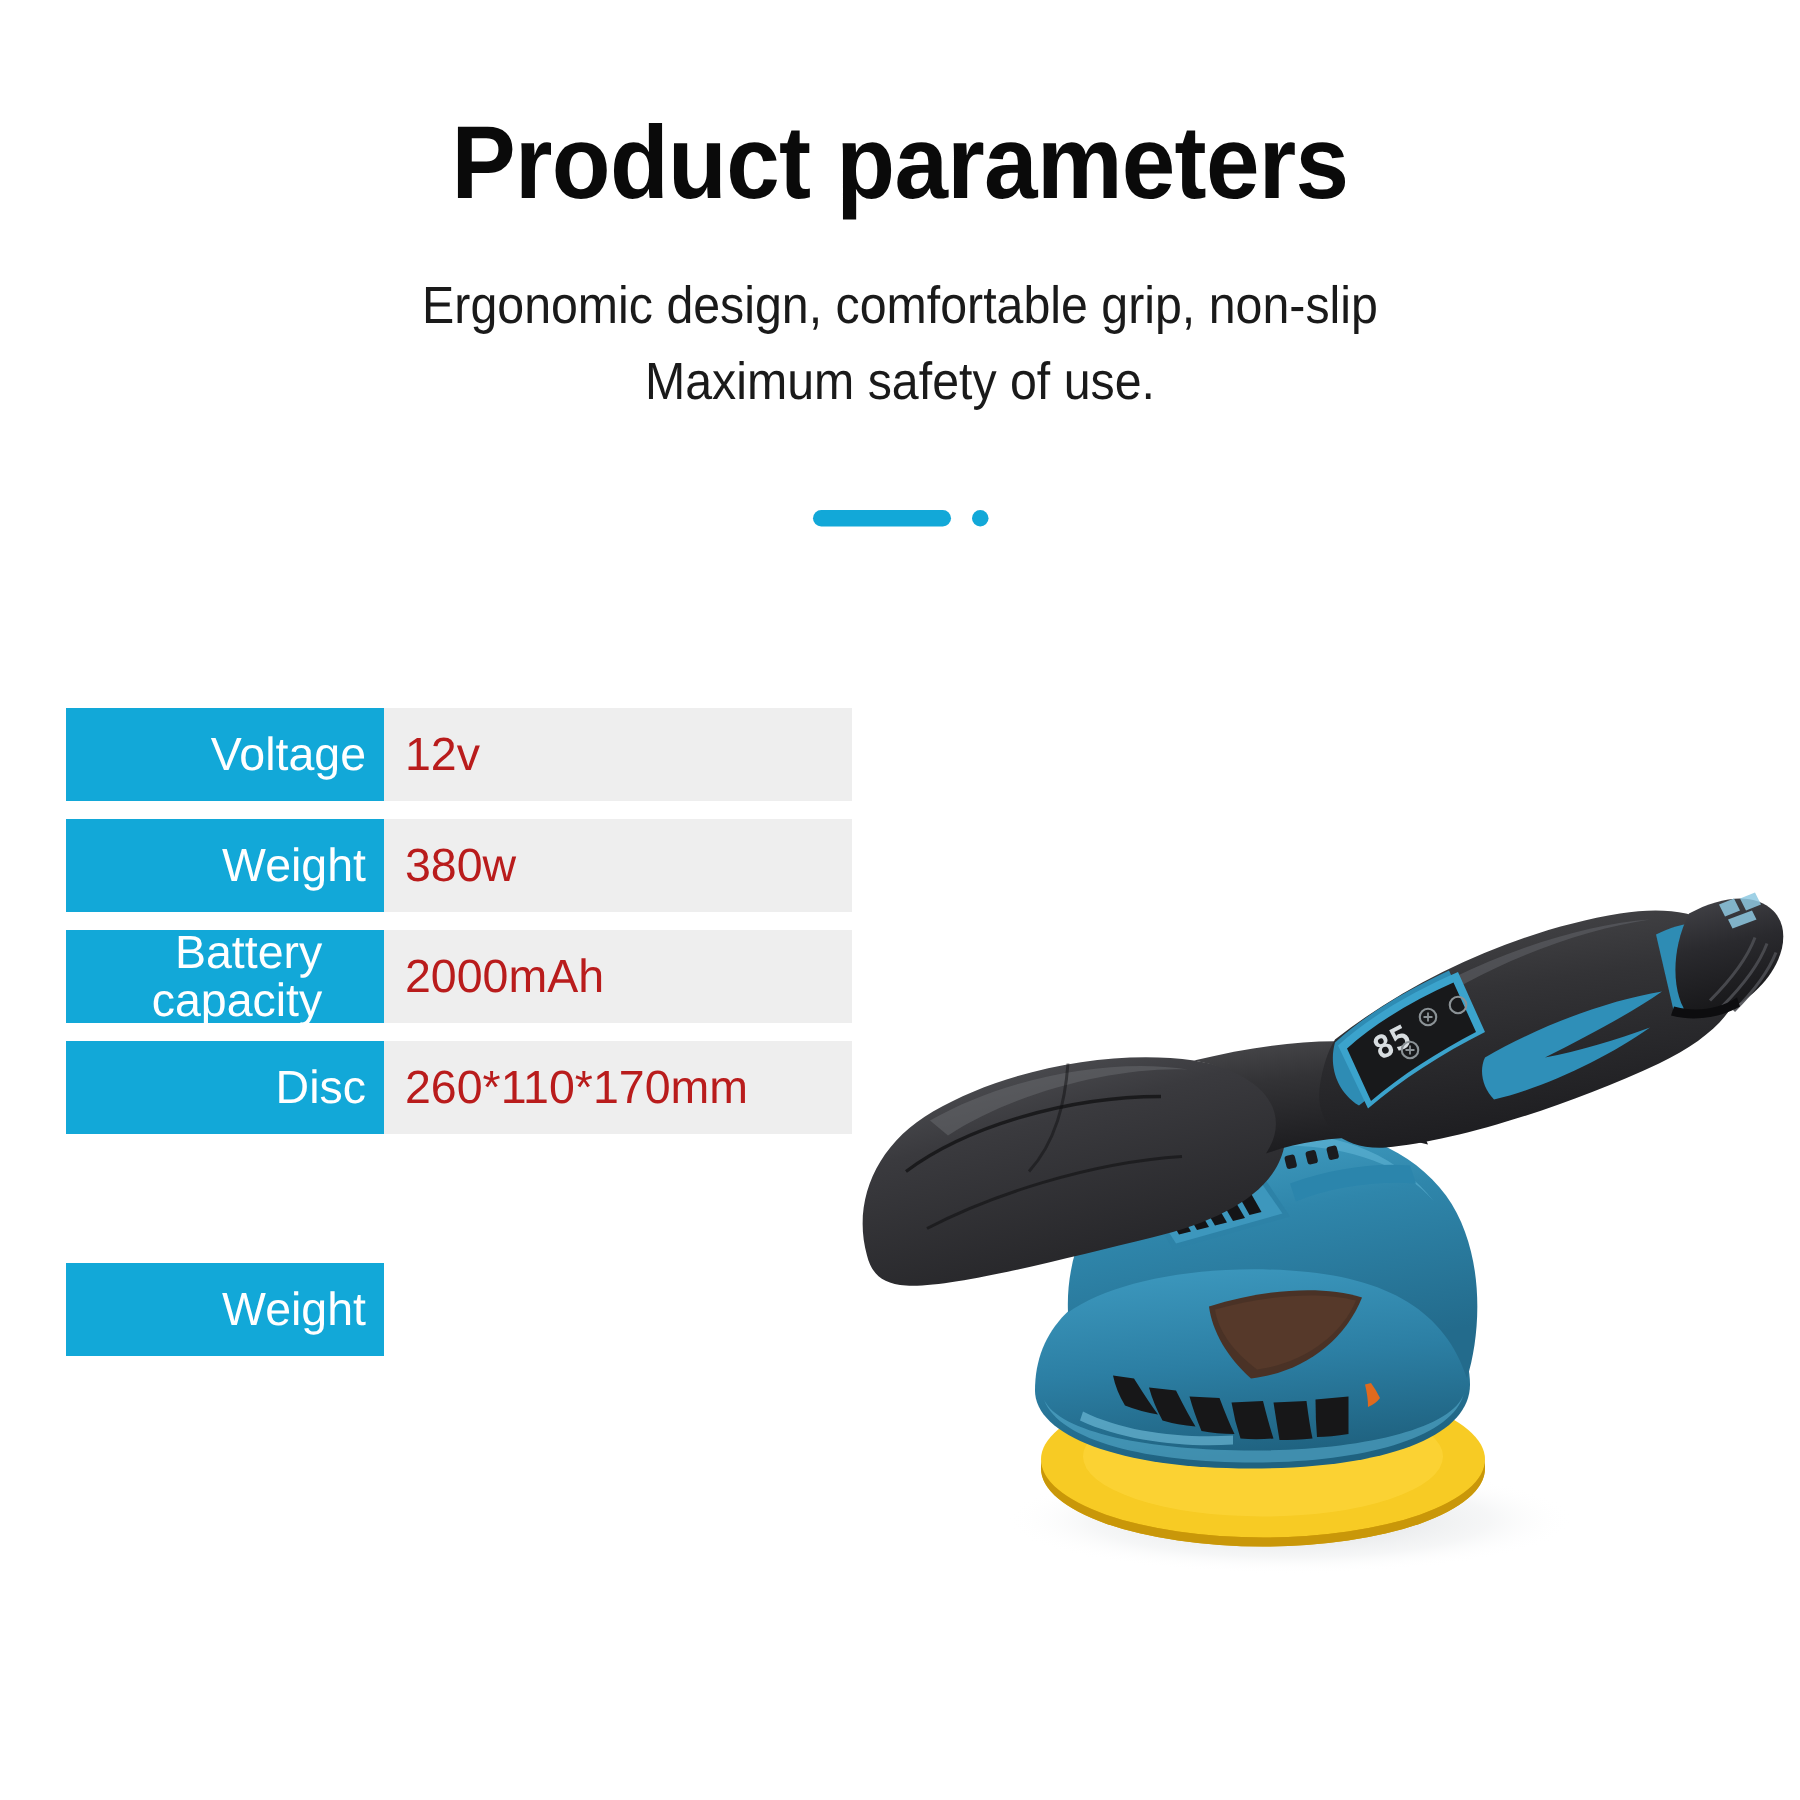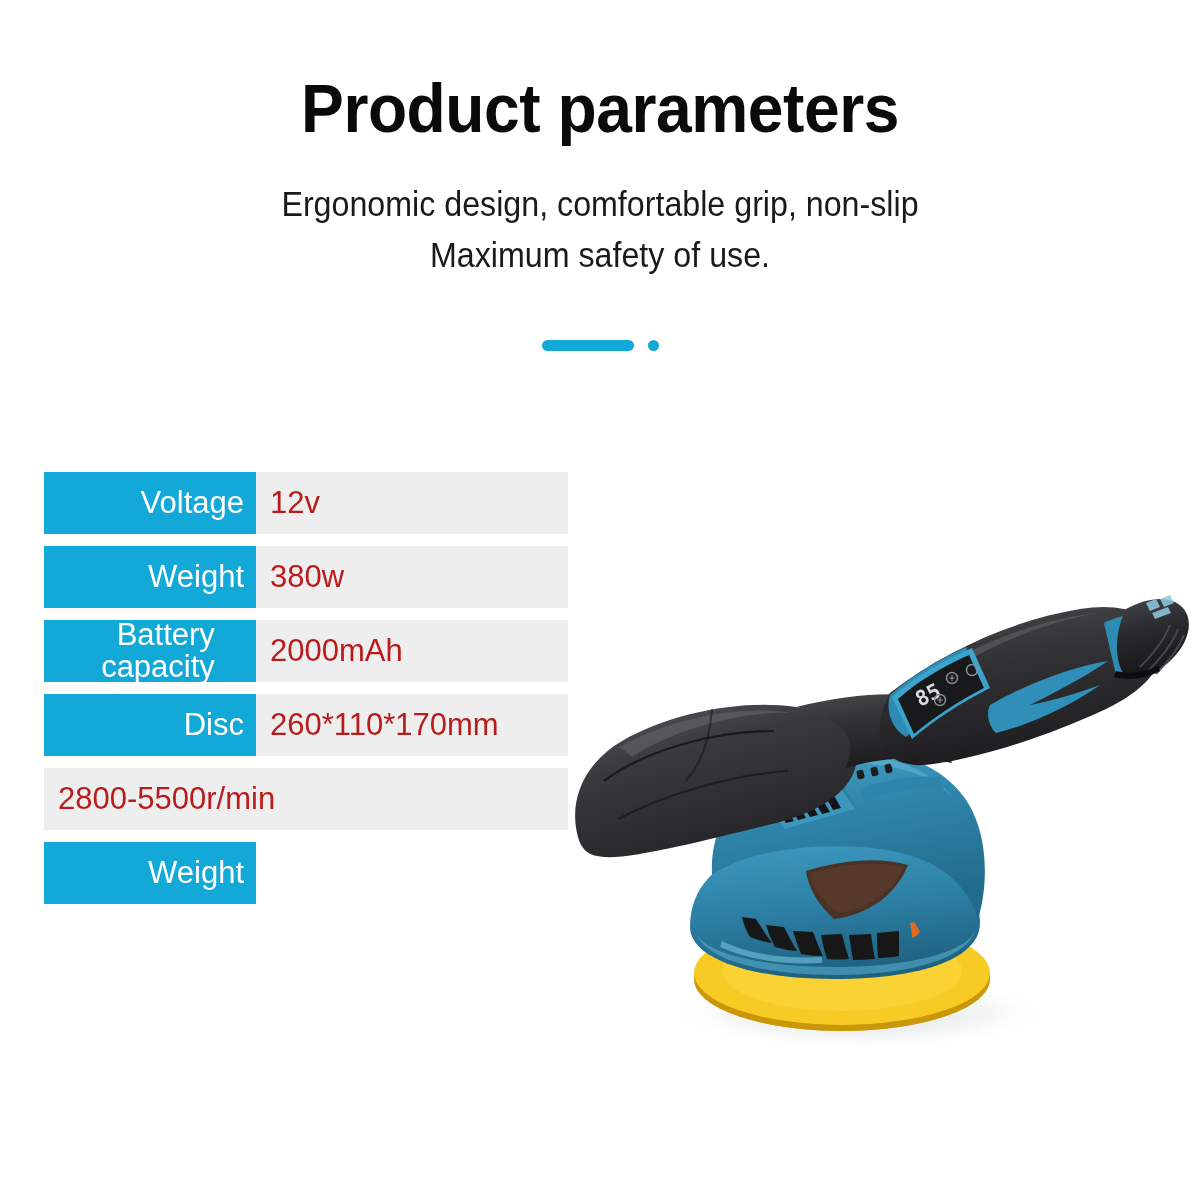--- a/index.html
+++ b/index.html
@@ -157,21 +157,20 @@
     <div class="spec-row">
       <div class="spec-label wide">Battery
 capacity</div>
       <div class="spec-value">2000mAh</div>
     </div>
     <div class="spec-row">
       <div class="spec-label">Disc</div>
       <div class="spec-value">260*110*170mm</div>
     </div>
     <div class="spec-row">
-      <div class="spec-value">2800-5500r/min</div>
     </div>
     <div class="spec-row">
       <div class="spec-label">Weight</div>
     </div>
   </div>
 
 <div class="product-photo">
   <svg viewBox="0 0 640 500" xmlns="http://www.w3.org/2000/svg">
     <defs>
       <linearGradient id="gBlueBody" x1="0" y1="0" x2="0.3" y2="1">

